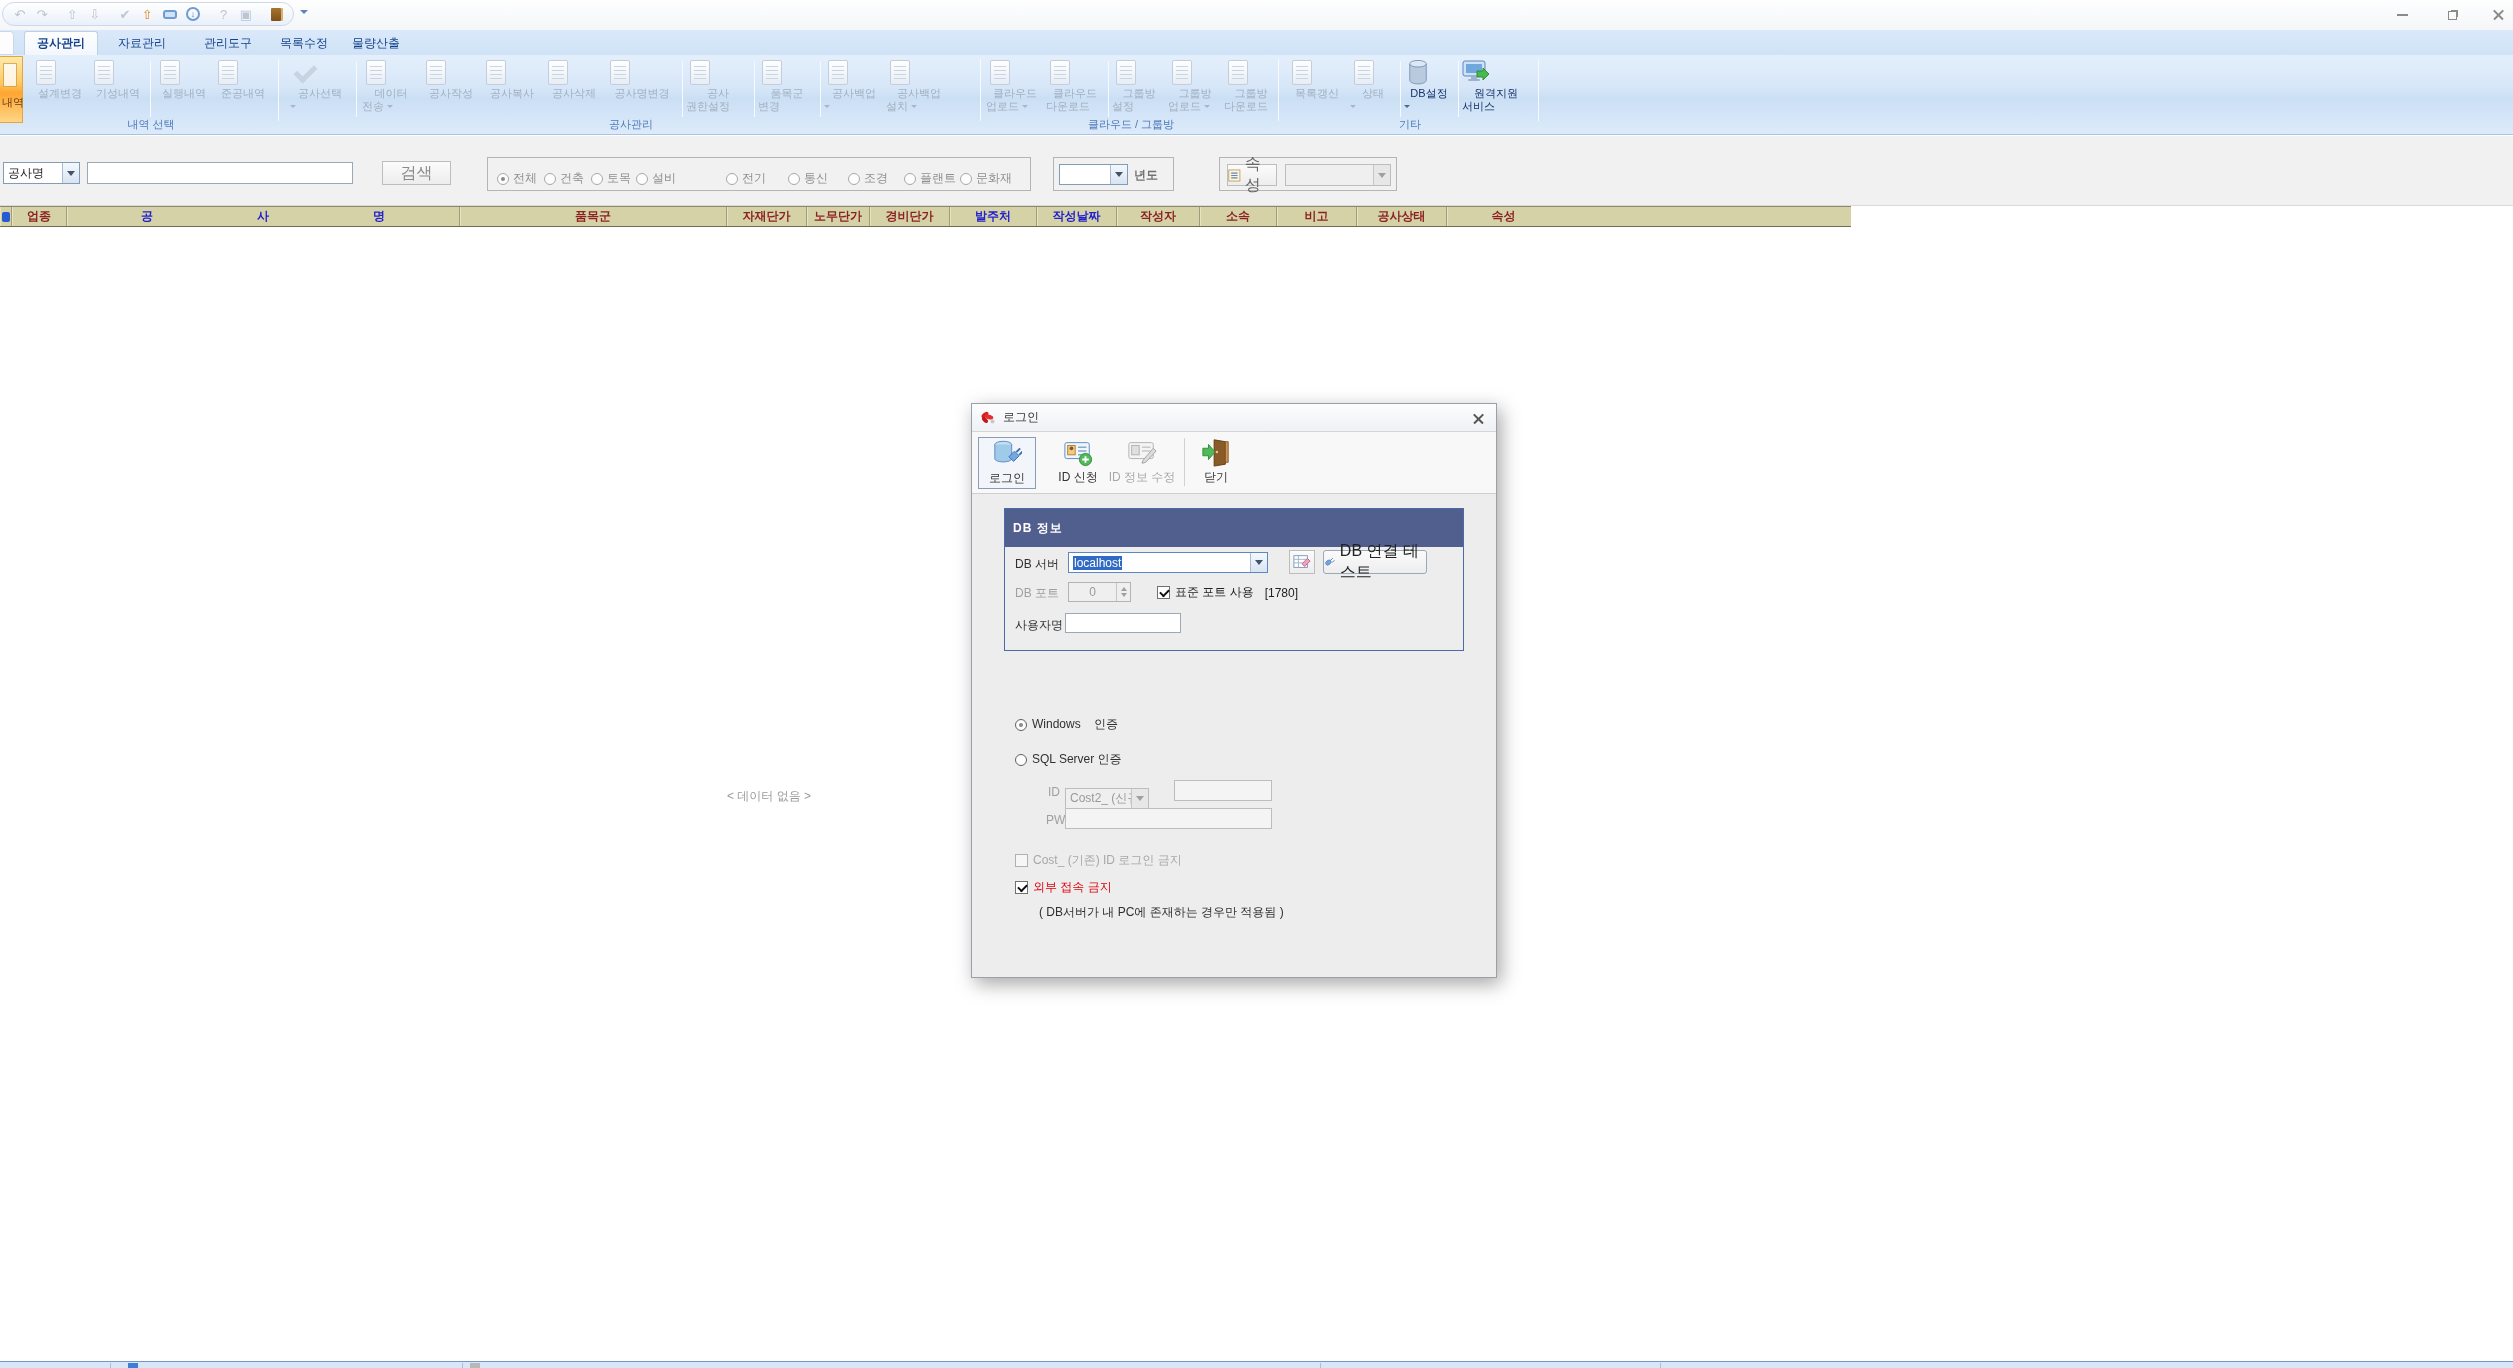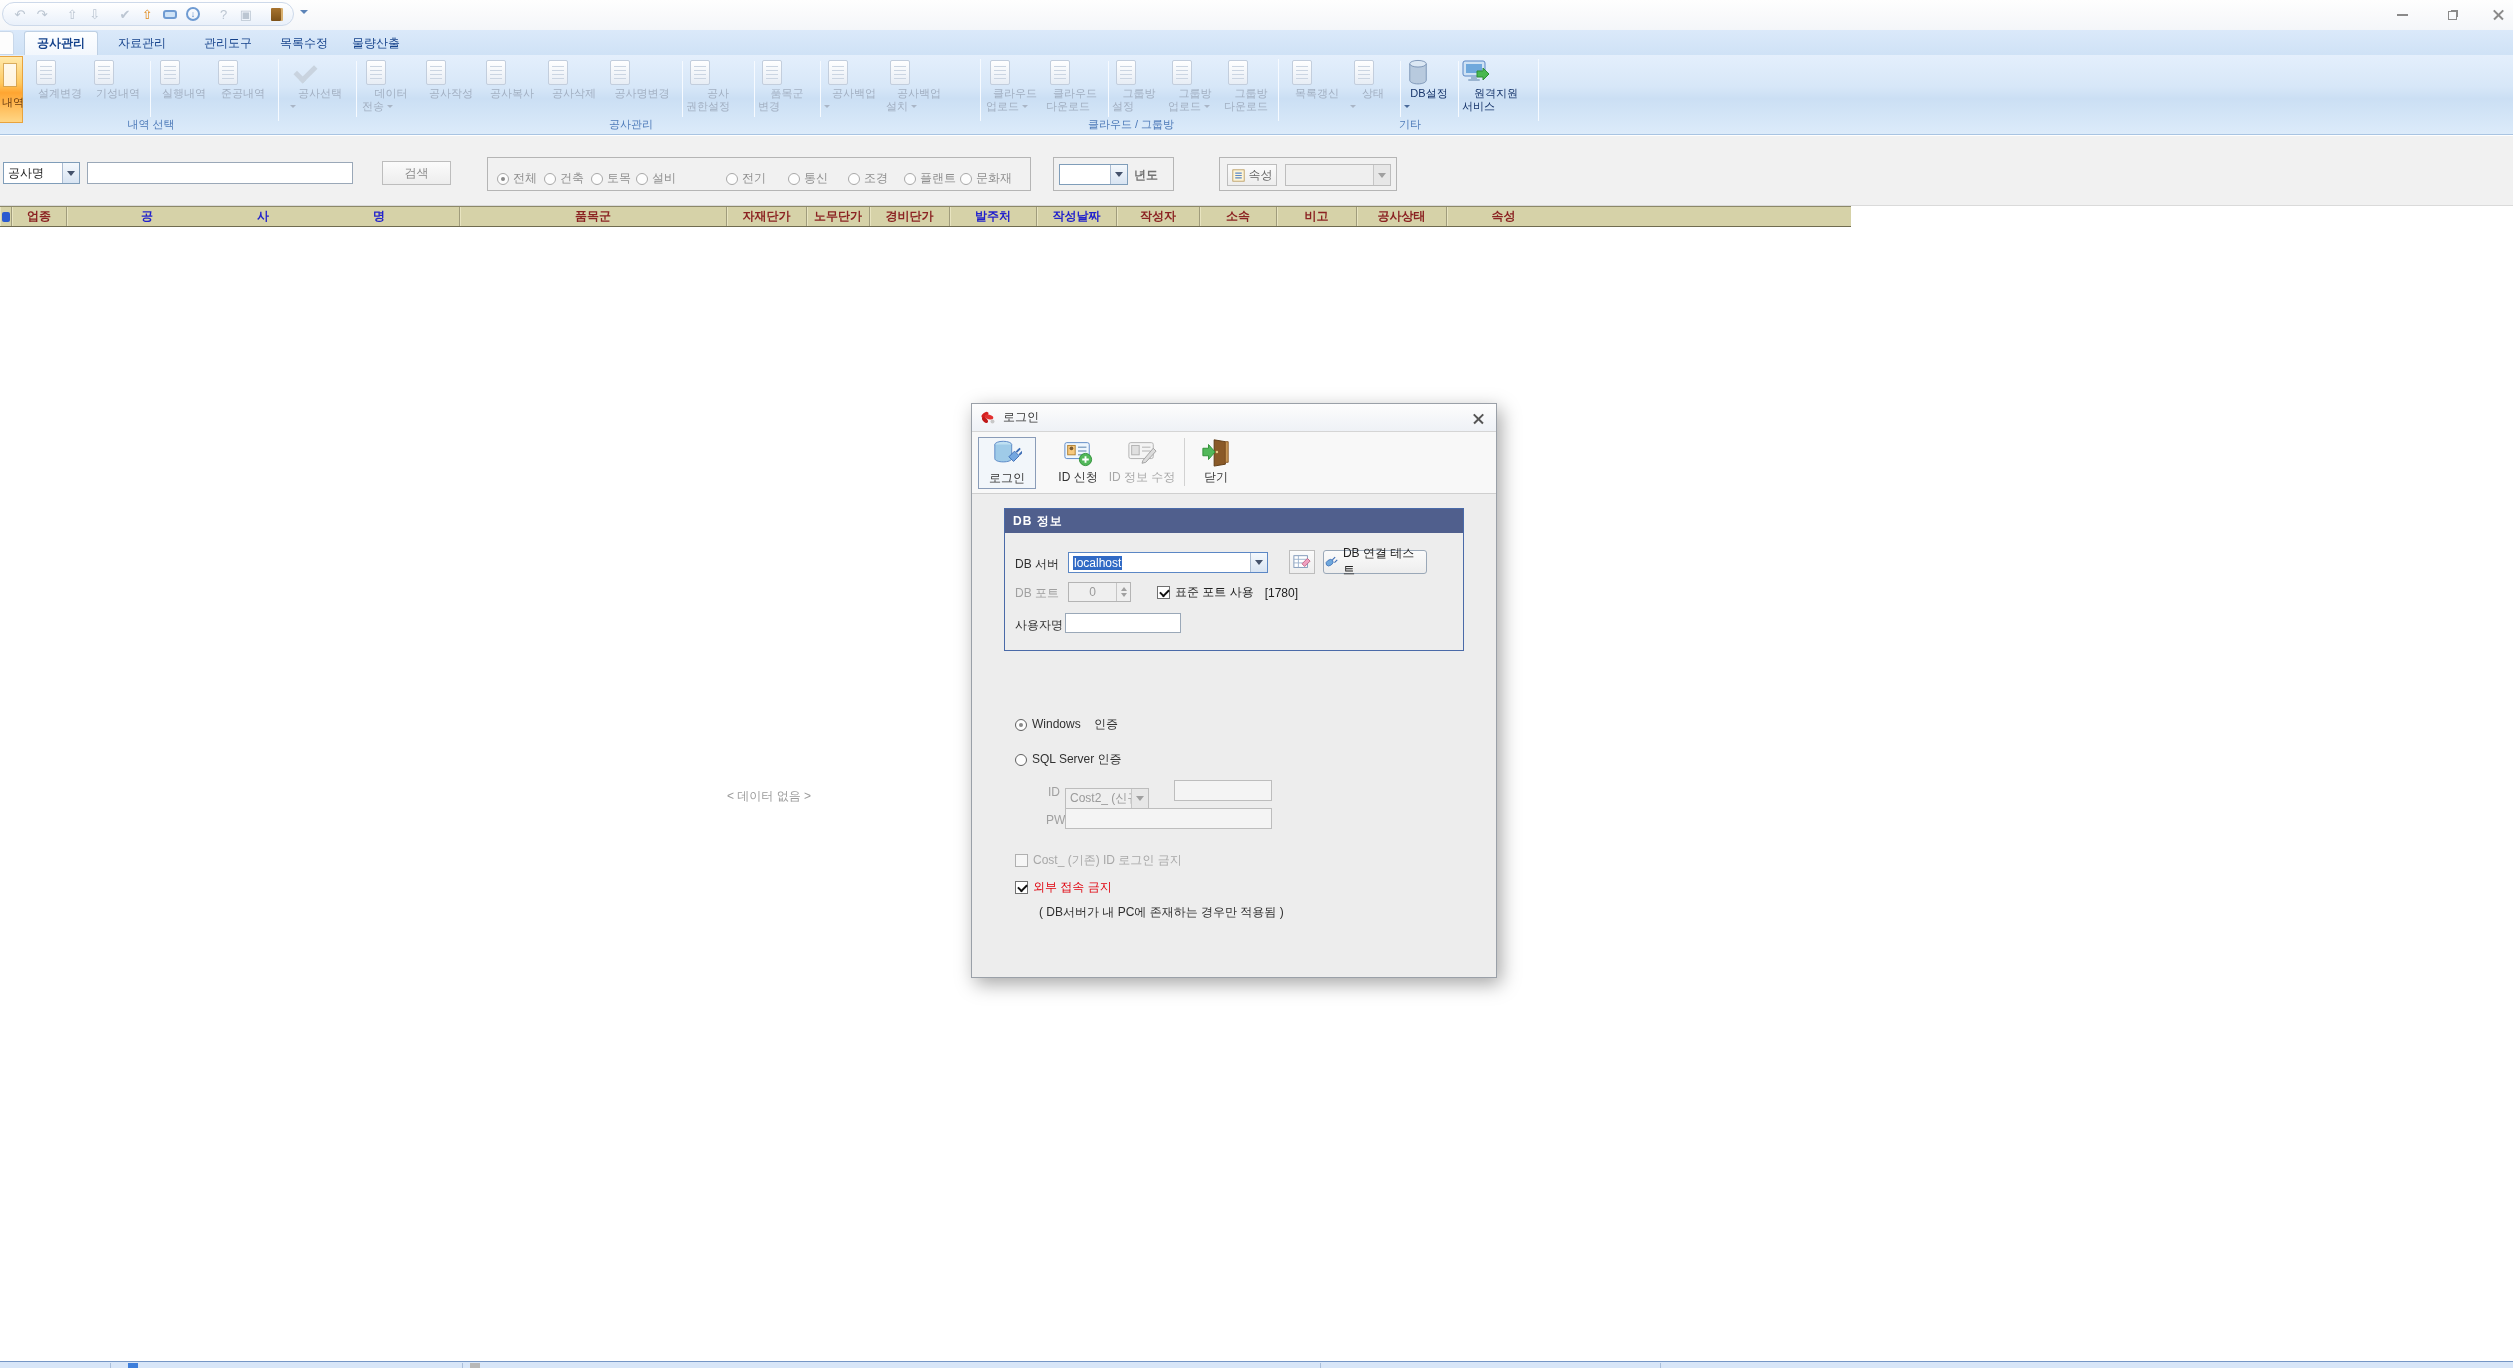--- a/index.html
+++ b/index.html
@@ -54,21 +54,21 @@
 .combo.disabled{background:#efefef;border-color:#bdbdbd}
 .combo.disabled .cotext{color:#9a9a9a}
 .combo.disabled .cobtn{background:#e7e7e7;border-left-color:#c6c6c6}
 .combo.disabled .cobtn i{border-top-color:#a0a0a0}
 .tinput{background:#fff;border:1px solid #9aa8b8}
 .gbox{border:1px solid #b5b5b5}
 .radio{display:flex;align-items:center;gap:4px;position:absolute;top:12px}
 .rdot{width:12px;height:12px;border-radius:50%;border:1px solid #a8a8a8;background:#fdfdfd;position:relative}
 .rdot.on::after{content:"";position:absolute;left:3px;top:3px;width:4px;height:4px;border-radius:50%;background:#8a8a8a}
 .radio span{font-size:12px;color:#8f8f8f;white-space:nowrap}
-.btn{display:flex;align-items:center;justify-content:center;background:linear-gradient(#fbfbfb,#ededed);border:1px solid #bdbdbd;font-size:12px;color:#8a8a8a}
+.btn{display:flex;align-items:center;justify-content:center;background:linear-gradient(#fbfbfb,#ededed);border:1px solid #bdbdbd;font-size:16px;color:#8a8a8a}
 
 .thead{left:0;top:206px;width:1851px;height:21px;display:flex;background:#d6d2a8;border-top:1px solid #8c8868;border-bottom:1px solid #6f6b50}
 .th{height:100%;border-right:1px solid #a09c7c;box-shadow:inset 1px 0 0 #e8e4c0;display:flex;align-items:center;justify-content:center;font-size:12px;font-weight:bold;white-space:nowrap;overflow:hidden}
 .rowglyph{width:8px;height:10px;background:#2a5ad0;border-radius:2px}
 .spread{letter-spacing:104px;padding-left:104px}
 .emptytext{color:#9a9a9a;font-size:12px;white-space:nowrap}
 
 .statusbar{left:0;top:1361px;width:2513px;height:7px;background:#d8e6f8;border-top:1px solid #7596c5}
 .stick{position:absolute;top:1px;width:1px;height:6px;background:#a9bedb}
 
@@ -79,21 +79,21 @@
 .dclose .x1,.dclose .x2{position:absolute;width:13px;height:1.6px;background:#555}
 .dclose .x1{transform:rotate(45deg)}.dclose .x2{transform:rotate(-45deg)}
 .dtoolbar{position:absolute;left:0;top:28px;right:0;height:62px;background:#f8f8f8;border-bottom:1px solid #cfcfcf}
 .tbtn{position:absolute;top:5px;height:52px;display:flex;flex-direction:column;align-items:center;justify-content:flex-start}
 .tbtn svg{width:30px;height:30px}
 .tbtn .tlb{font-size:12px;color:#333;margin-top:2px;white-space:nowrap}
 .tbtn.framed{border:1px solid #8a9cb8;background:#f2f6fa}
 .tbtn.disabled .tlb{color:#a8a8a8}
 .tsep{position:absolute;left:212px;top:6px;height:48px;width:1px;background:#d2d2d2}
 .panel{position:absolute;left:32px;width:460px;border:1px solid #4a6aa8;background:#ededed}
-.phead{height:24px;background:#505f8d;color:#fff;font-weight:bold;font-size:12px;display:flex;align-items:center;padding:8px 8px;letter-spacing:1px}
+.phead{height:38px;background:#505f8d;color:#fff;font-weight:bold;font-size:12px;display:flex;align-items:center;padding:8px 8px;letter-spacing:1px}
 .dlabel{position:absolute;font-size:12px;color:#303030;white-space:nowrap}
 .dlabel.dis{color:#a0a0a0}
 .dlabel.pre{white-space:pre}
 .checkbox{position:absolute;display:flex;align-items:center;gap:5px}
 .cbox{width:13px;height:13px;background:#fff;border:1px solid #707070;position:relative}
 .cbox.checked::after{content:"";position:absolute;left:2px;top:2px;width:7px;height:4px;border-left:2px solid #111;border-bottom:2px solid #111;transform:rotate(-45deg)}
 .cbox.dis{border-color:#b0b0b0;background:#f6f6f6}
 .checkbox span{font-size:12px;white-space:nowrap}
 .sel{background:#316ac5;color:#fff;padding:0 1px}
 .spin{position:absolute;width:63px;height:20px;background:#efefef;border:1px solid #b4b4b4;display:flex}

